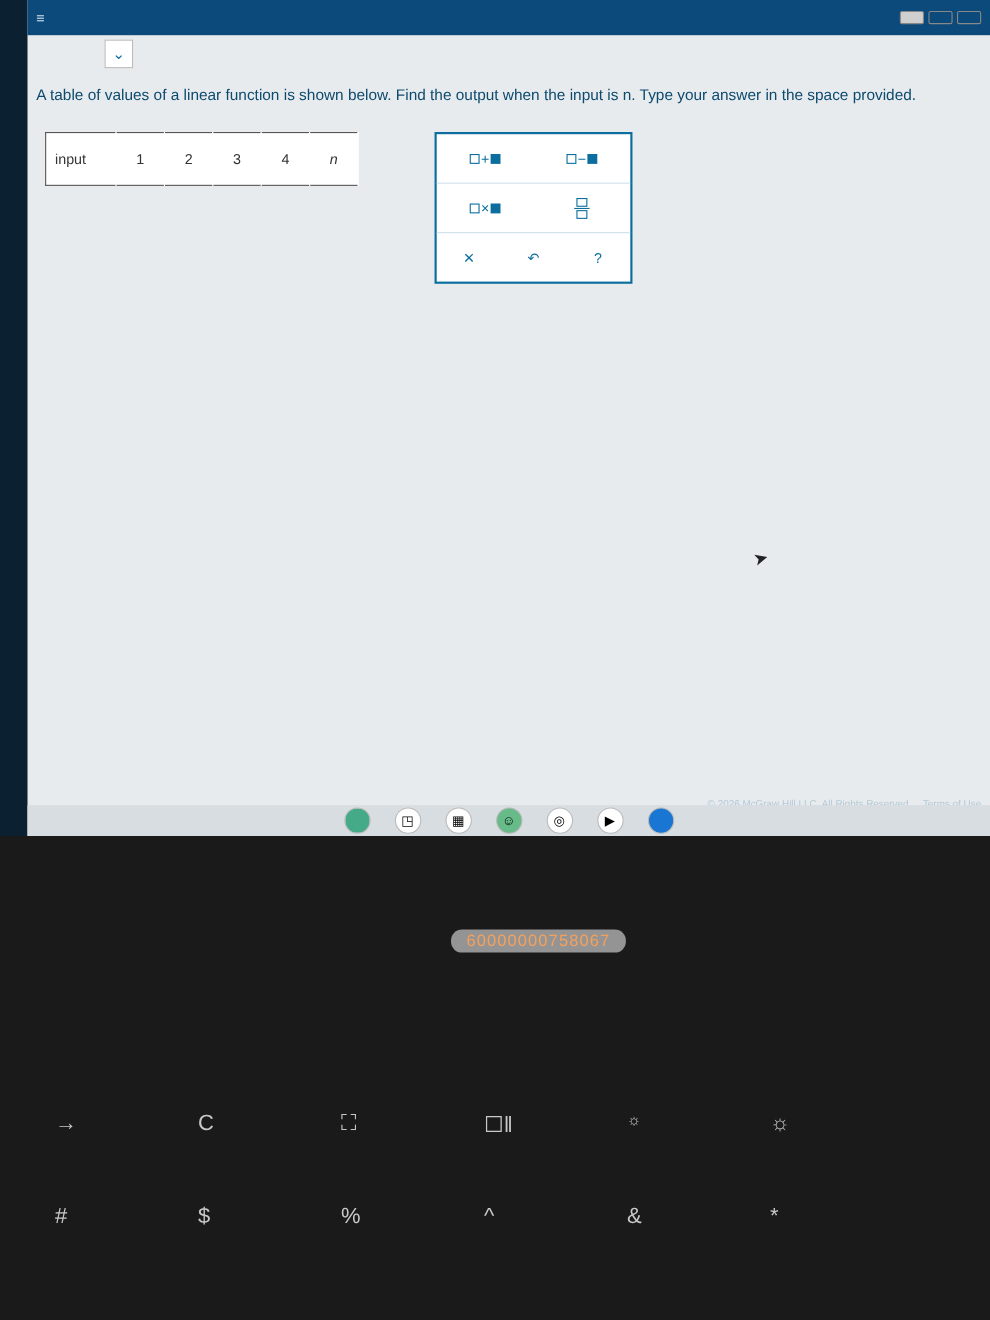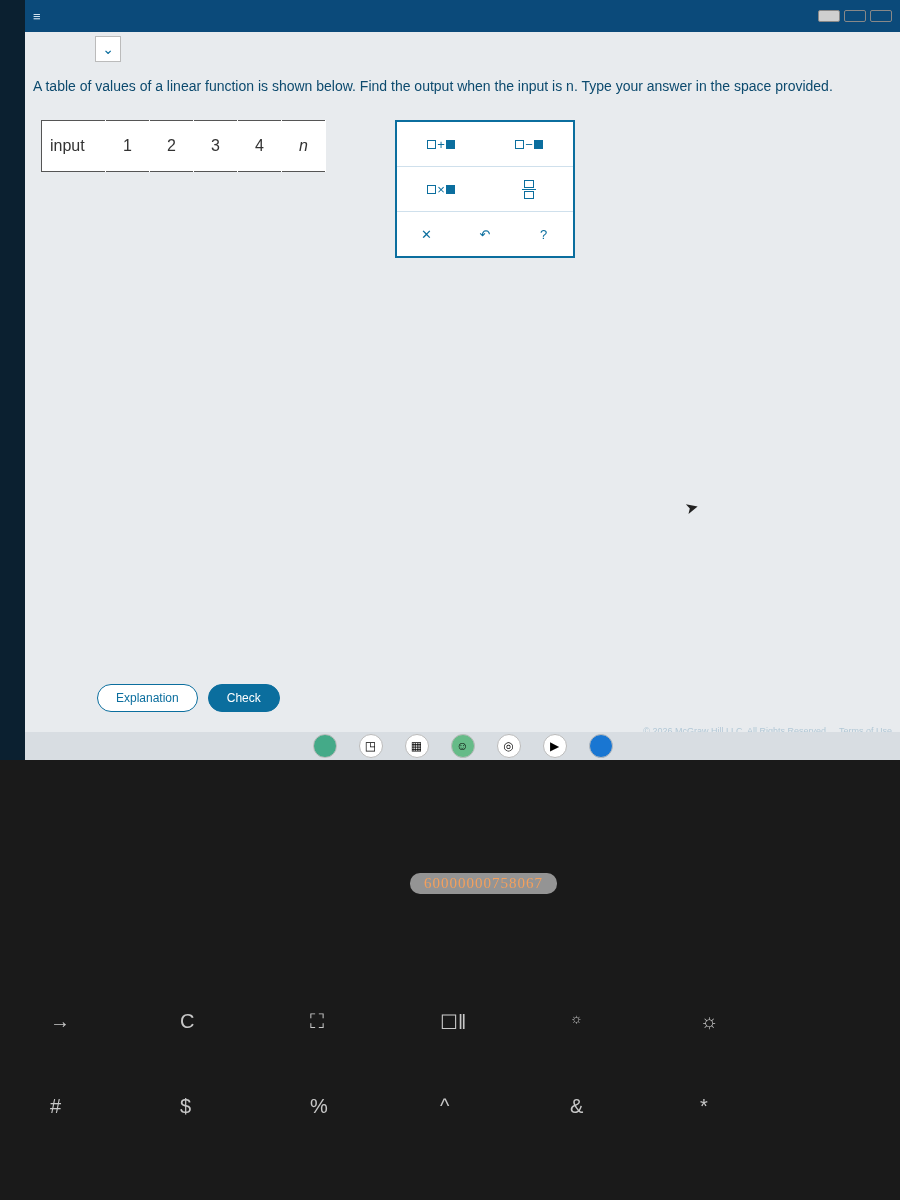--- a/index.html
+++ b/index.html
@@ -43,21 +43,21 @@
     font-size: 14px; color: #0c4a6e;
   }
   .function-table {
     position: absolute; top: 120px; left: 16px;
     border: 1px solid #555; background: #fff;
     border-collapse: collapse;
   }
   .function-table td {
     border-right: 1px solid #fff;
     padding: 16px; width: 44px; height: 36px;
-    text-align: center; font-size: 16px; color: #333; margin-top: 48px;
+    text-align: center; font-size: 13px; color: #333; margin-top: 48px;
   }
   .function-table tr { border-bottom: 1px solid #888; }
   .function-table tr:last-child { border-bottom: none; }
   .function-table .labelcell { width: 64px; text-align: left; padding-left: 8px; }
   .function-table .varcell { font-style: italic; }
   .answerbox {
     width: 38px; height: 26px; border: 1.5px solid #0b6e9e; background: #eaf4fb;
     display: inline-block;
   }
   .toolbox {
@@ -97,21 +97,21 @@
   .chromeicon {
     width: 24px; height: 24px; border-radius: 50%; background: #fff;
     display:flex; align-items:center; justify-content:center; font-size:12px;
     border: 1px solid #bbb;
   }
   .ci-doc{background:linear-gradient(#4a8,#4a8);} .ci-drive{background:#fff;} .ci-sheet{background:#fff;} .ci-contact{background:#6b8;} .ci-chrome{background:#fff;} .ci-play{background:#fff;} .ci-blue{background:#1976d2;}
   
   .idbadge {
     position:absolute; top: 845px; left: 410px;
     background: rgba(230,230,230,0.6); padding: 2px 14px; border-radius: 10px;
-    font-size: 15px; color: #f5a05c; font-family: Liberation Serif, serif; letter-spacing: 1px; margin-top: 28px;
+    font-size: 15px; color: #f5a05c; font-family: Liberation Sans, sans-serif; letter-spacing: 1px;
   }
   .keycap {
     position:absolute; color: #c8c8c8; font-size: 20px; text-align:center;
   }
   .cursor { position:absolute; top: 498px; left: 660px; font-size: 16px; color: #222; transform: rotate(-15deg); }
   .leftedge { position:absolute; left:0; top:0; width:25px; height:760px; background:#0b2030; }
 </style>
 </head>
 <body>
 
@@ -169,24 +169,20 @@
           <span>↶</span>
         </div>
       <div class="toolbtn">
           <span>?</span>
         </div>
     </div>
   </div>
 
   <div class="cursor">➤</div>
 
-  <div class="bottom-buttons">
-    <div class="pillbtn explain">Explanation</div>
-    <div class="pillbtn check">Check</div>
-  </div>
 
   <div class="footer">
     <span>© 2026 McGraw Hill LLC. All Rights Reserved.</span>
     <span class="terms">Terms of Use</span>
   </div>
 
   <div class="chromebar">
     <div class="chromeicon ci-doc"></div>
     <div class="chromeicon ci-drive">◳</div>
     <div class="chromeicon ci-sheet">▦</div>

